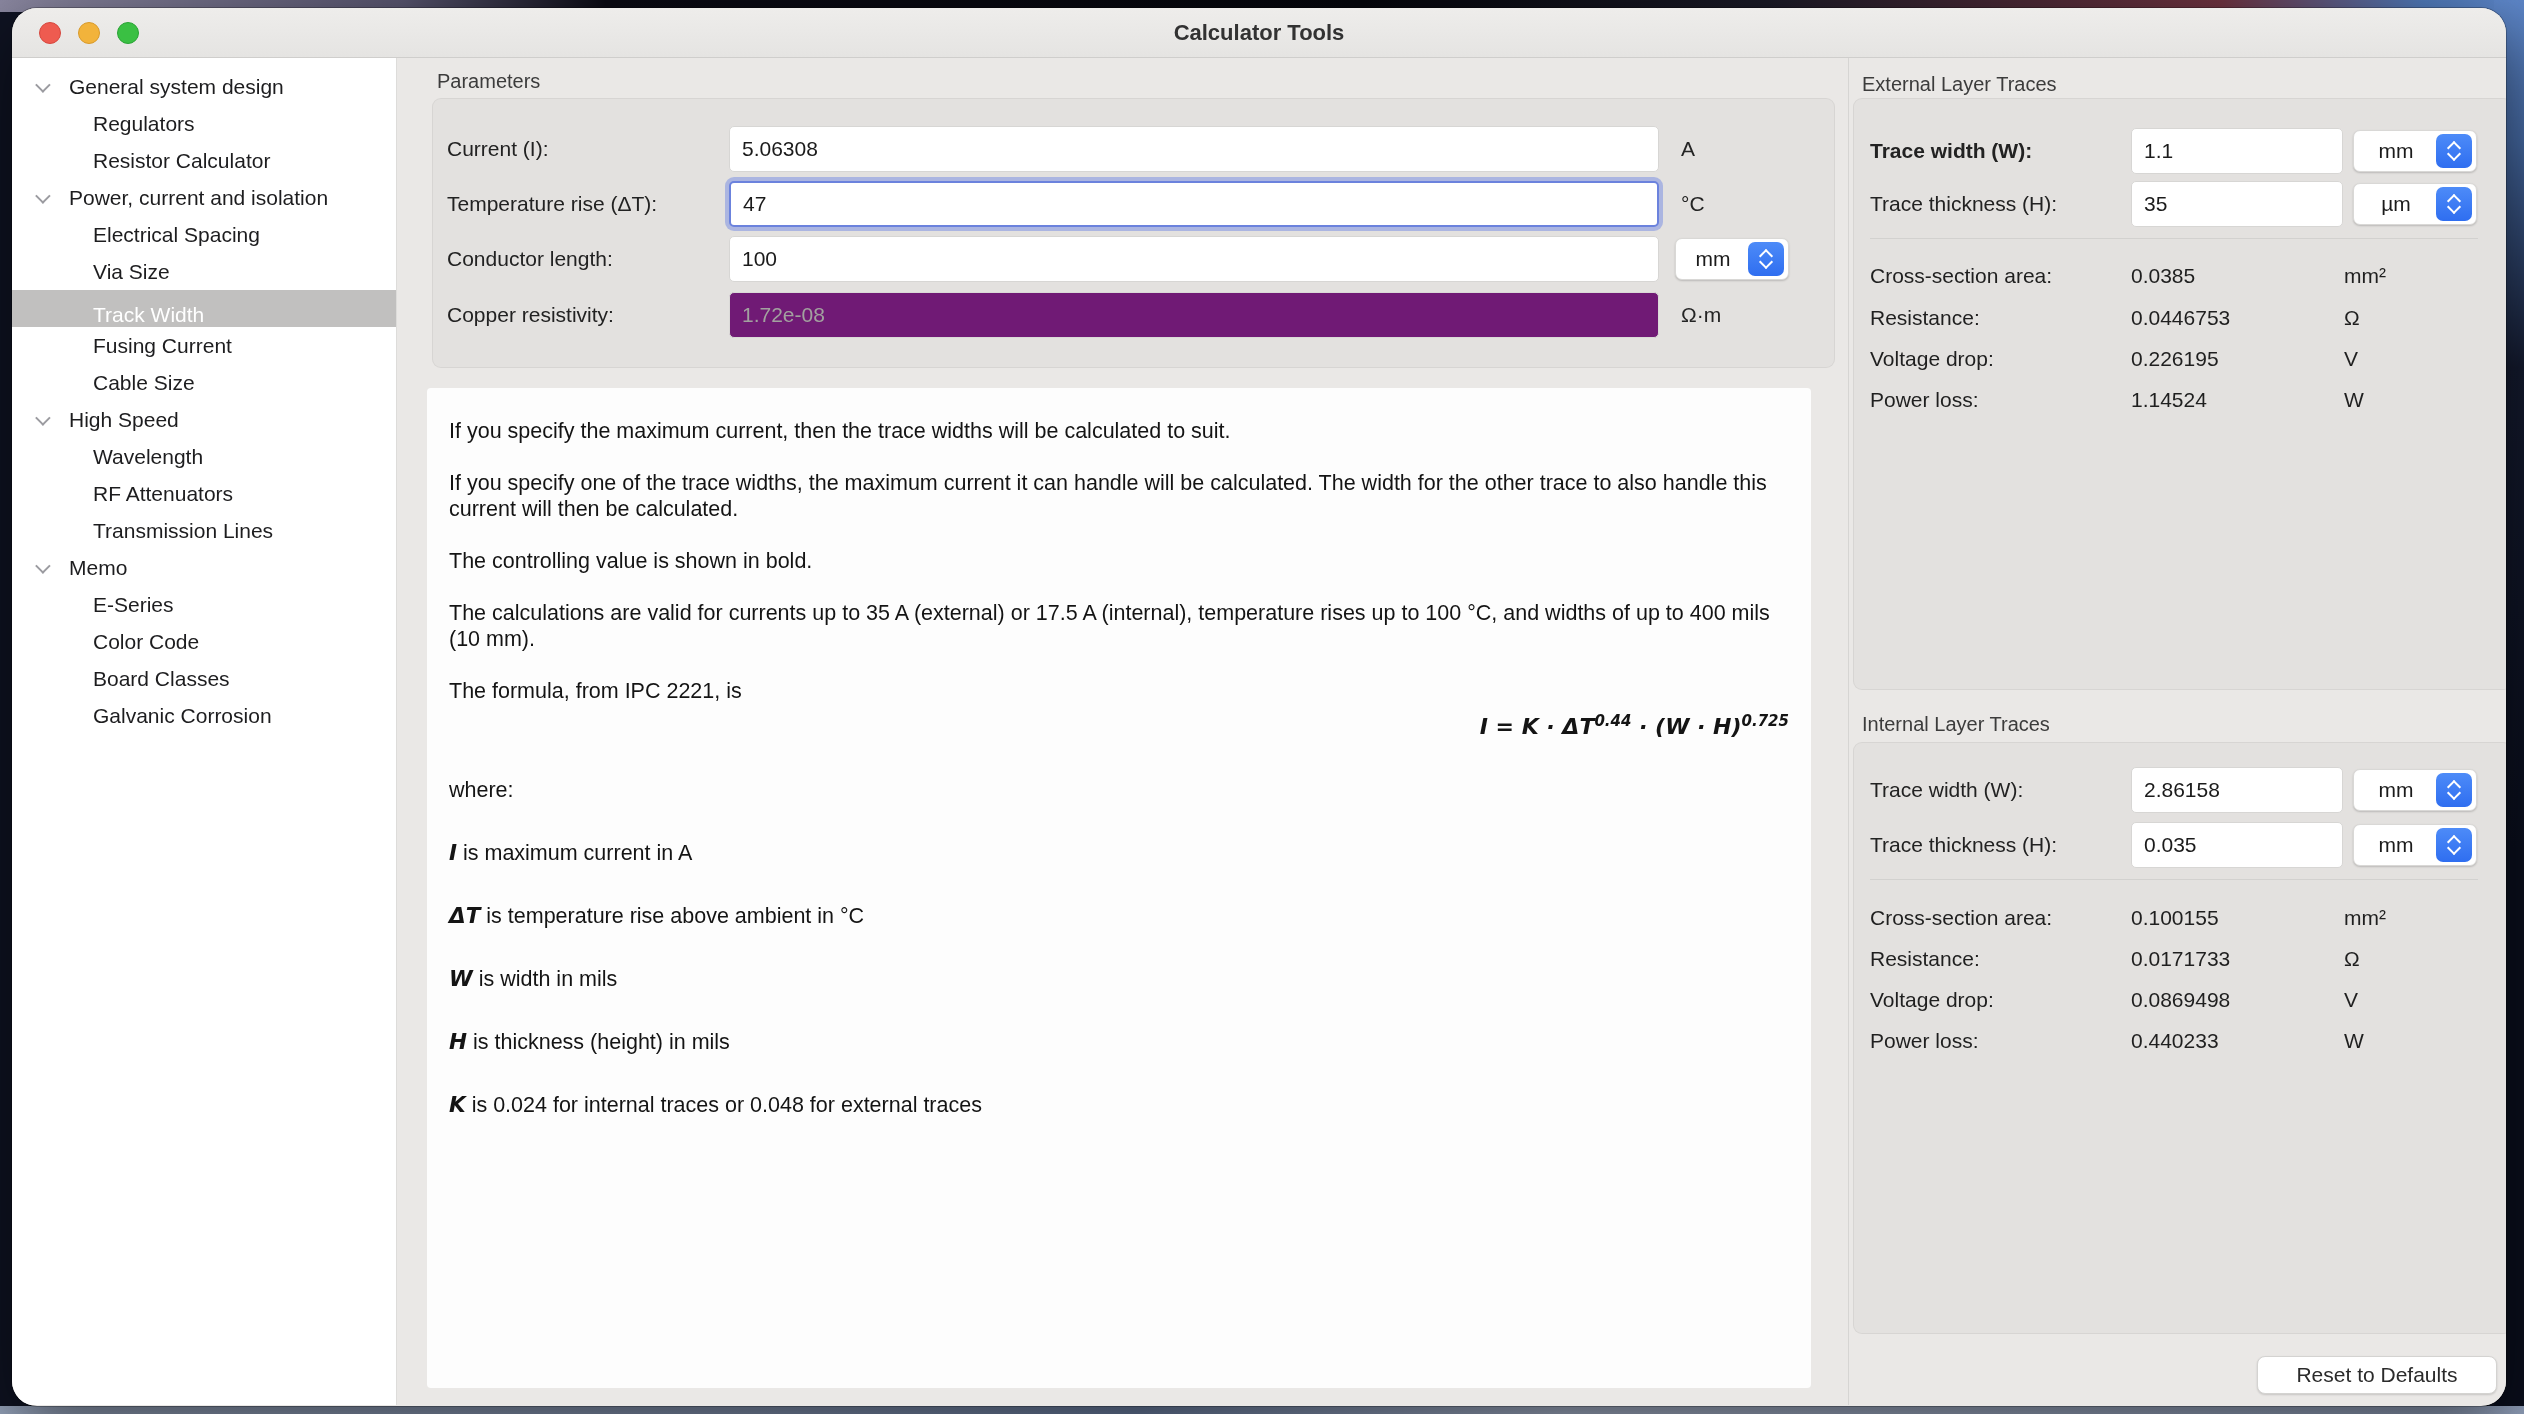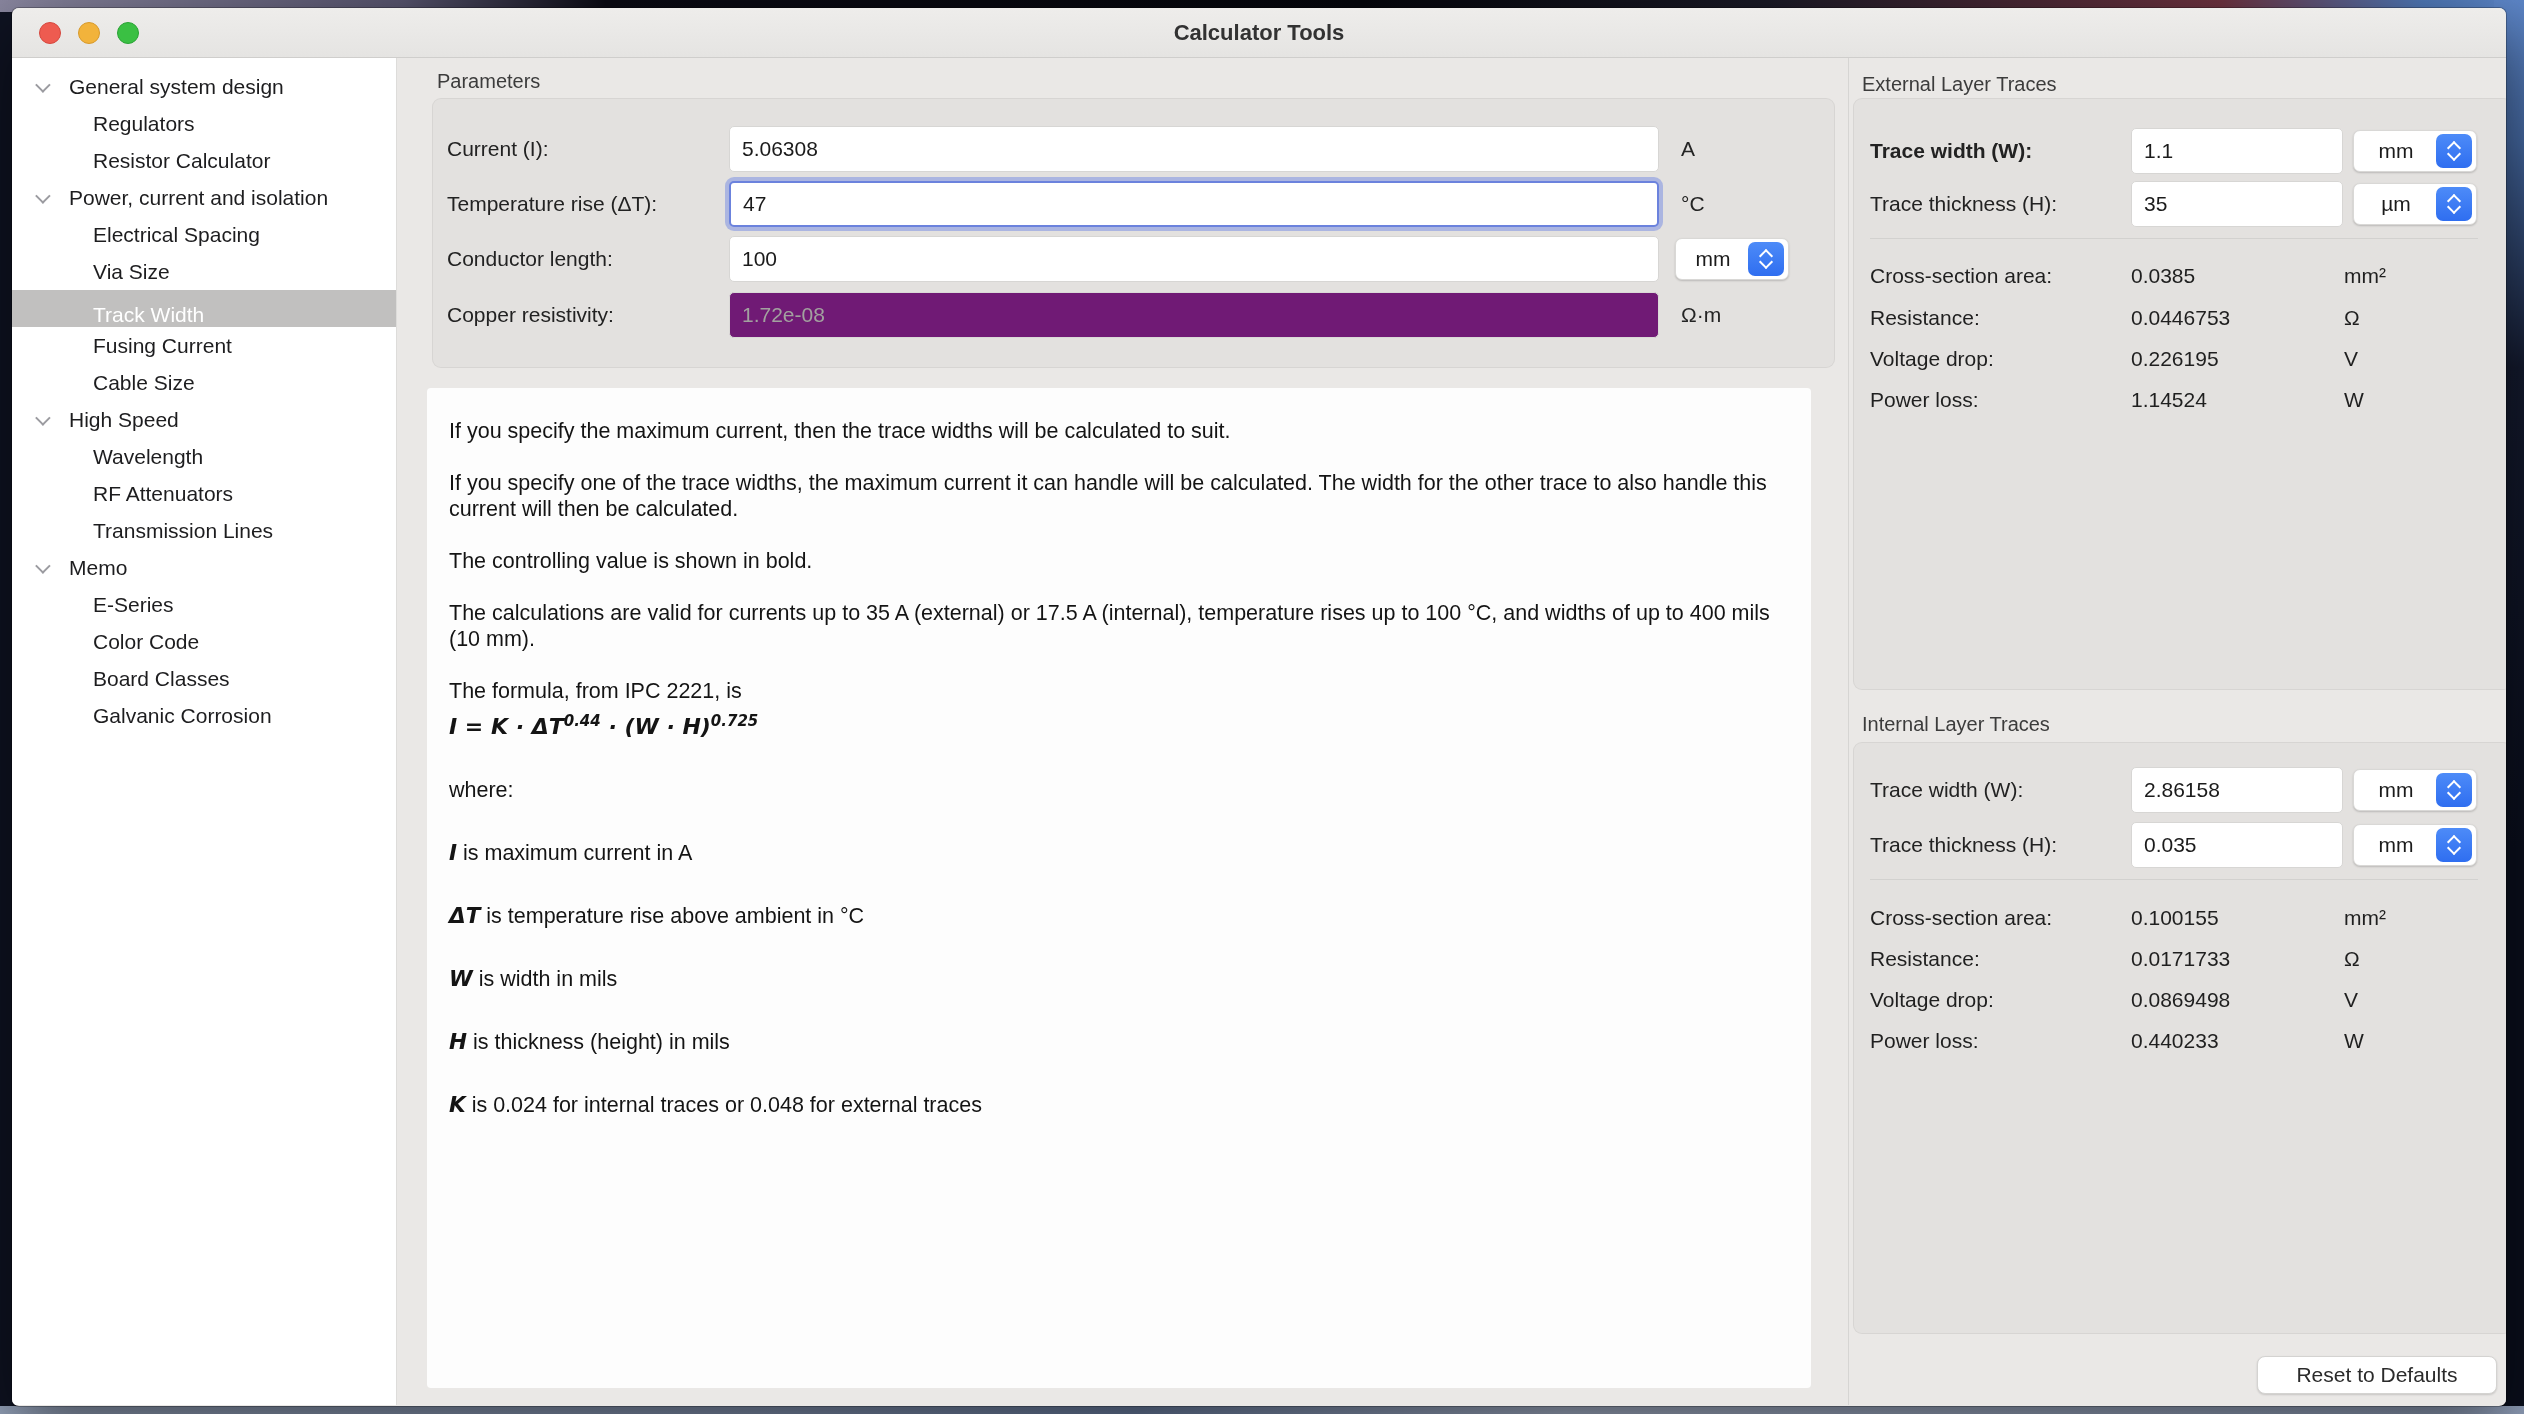--- a/index.html
+++ b/index.html
@@ -8,21 +8,21 @@
 
   
   .bg-top { position:absolute; top:0; left:0; width:100%; height:12px;
     background:linear-gradient(90deg,#8a87a0 0%,#57546e 16%,#0b0b14 24%,#05060c 54%,#1a1a26 70%,#6e3340 88%,#4f79b8 96%,#5d86c8 100%); }
   .bg-right { position:absolute; top:0; right:0; width:30px; height:100%;
     background:linear-gradient(180deg,#5d86c8 0%,#44679f 10%,#141a2e 26%,#0a0e1c 60%,#0a0e1c 100%); }
   .bg-bottom { position:absolute; bottom:0; left:0; width:100%; height:8px;
     background:linear-gradient(90deg,#9aa8c0 0%,#8494b2 30%,#6e82a6 45%,#aab6ce 62%,#93a2bd 100%); }
 
   .window { position:absolute; left:12px; top:8px; width:2494px; height:1398px;
-    background:#eae8e6; border-radius:7px; overflow:hidden;
+    background:#eae8e6; border-radius:25px; overflow:hidden;
     box-shadow:0 24px 70px rgba(0,0,0,.55), 0 0 0 1px rgba(0,0,0,.25); }
 
   
   .titlebar { position:relative; height:50px; background:linear-gradient(#eeedeb,#e5e4e2);
     border-bottom:1px solid #cfcecc; display:flex; align-items:center; justify-content:center; }
   .title { font-size:22px; font-weight:bold; color:#323232; }
   .lights { position:absolute; left:27px; top:0; height:100%; display:flex; align-items:center; gap:17px; }
   .light { width:22px; height:22px; border-radius:50%; }
   .light.red { background:#ee5b50; border:1px solid #d6473e; }
   .light.yellow { background:#f2b33b; border:1px solid #d89a2b; }
@@ -65,21 +65,21 @@
 
   .hsep { position:absolute; height:1px; background:#d2d1cf; }
   .rlabel { position:absolute; height:30px; line-height:30px; font-size:21px; color:#1f1f1f; white-space:nowrap; }
   .rval { position:absolute; height:30px; line-height:30px; font-size:21px; color:#1f1f1f; }
   .runit { position:absolute; height:30px; line-height:30px; font-size:21px; color:#1f1f1f;text-align:center; }
 
   
   .desc { position:absolute; left:30px; top:330px; width:1384px; height:1000px; background:#fdfdfd;
     border-radius:4px; padding:30px 22px; font-size:21.5px; line-height:26px; color:#141414; }
   .desc p { margin:0 0 26px 0; }
-  .formula { text-align:left; font-family:"DejaVu Sans", sans-serif; font-style:italic; font-weight:bold;
+  .formula { text-align:right; font-family:"DejaVu Sans", sans-serif; font-style:italic; font-weight:bold;
     font-size:22px; margin:2px 0 24px 0; }
   .formula sup { font-size:15px; }
   .varline { line-height:26px;margin-top:37px; }
   .varline .sym { font-family:"DejaVu Sans", sans-serif; font-style:italic; font-weight:bold; }
 
   .btn { position:absolute; background:#ffffff; border:1px solid #d4d3d1; border-radius:8px;
     box-shadow:0 1px 2px rgba(0,0,0,.15); font-size:21px; color:#2b2b2b; text-align:center;
     font-family:"Liberation Sans", sans-serif; }
 </style>
 </head>

